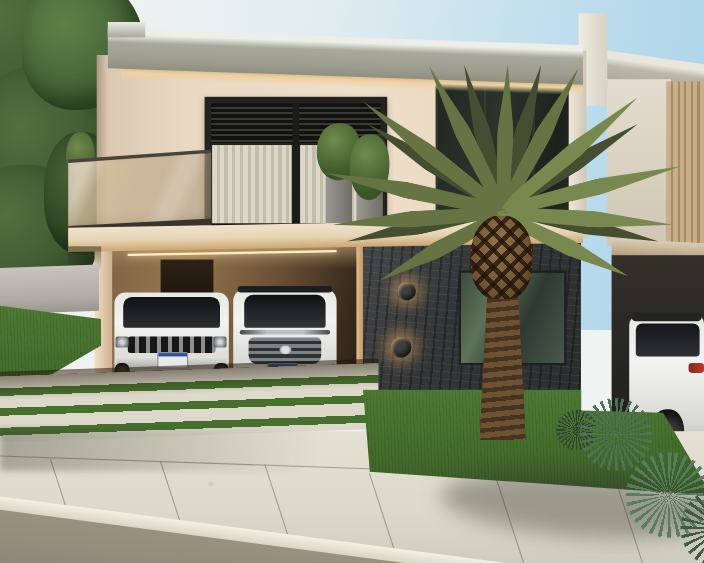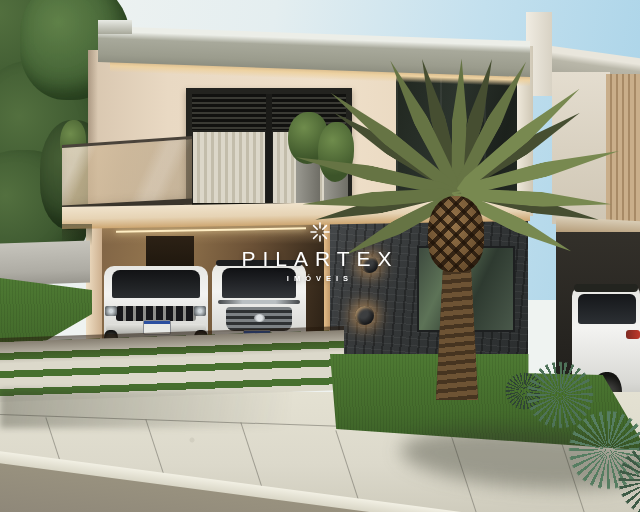--- a/index.html
+++ b/index.html
@@ -339,29 +339,13 @@
     <div class="abs frond lt" style="left:452px;top:188px;width:132px;transform:rotate(26deg)"></div>
     <div class="abs trunk"></div>
     <div class="abs pineapple"></div>
   </div>
 
   <div class="abs yucca yu4"></div>
   <div class="abs yucca yu1"></div>
   <div class="abs yucca yu2"></div>
   <div class="abs yucca yu3"></div>
 
-  <div class="abs wm">
-    <svg class="wm-logo" width="20" height="20" viewBox="0 0 20 20">
-      <g stroke="#ffffff" stroke-width="1.6" stroke-linecap="round">
-        <line x1="10" y1="1" x2="10" y2="6"></line>
-          <line x1="10" y1="14" x2="10" y2="19"></line>
-        <line x1="1" y1="10" x2="6" y2="10"></line>
-          <line x1="14" y1="10" x2="19" y2="10"></line>
-        <line x1="3.6" y1="3.6" x2="7.2" y2="7.2"></line>
-          <line x1="12.8" y1="12.8" x2="16.4" y2="16.4"></line>
-        <line x1="16.4" y1="3.6" x2="12.8" y2="7.2"></line>
-          <line x1="7.2" y1="12.8" x2="3.6" y2="16.4"></line>
-      </g>
-    </svg>
-    <div class="wm-brand">PILARTEX</div>
-    <div class="wm-tag">IMÓVEIS</div>
-  </div>
 </div>
 
 </body></html>

